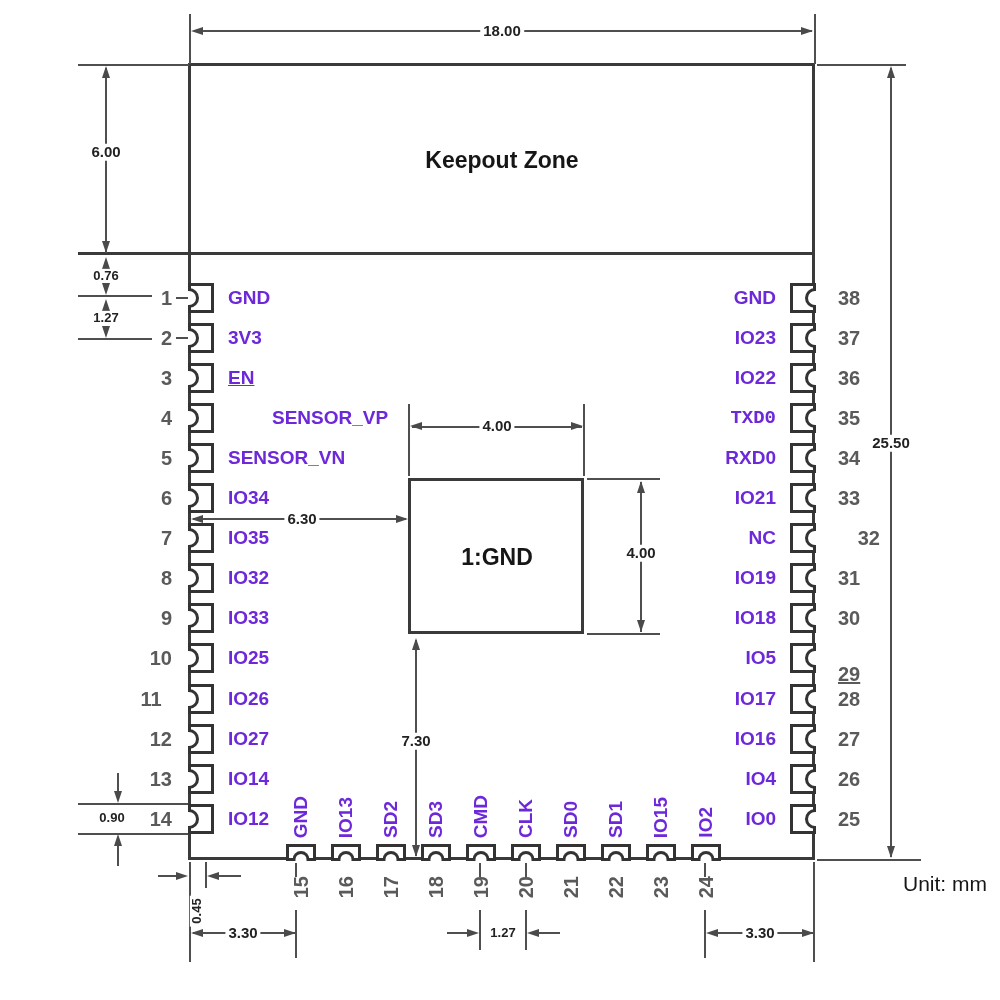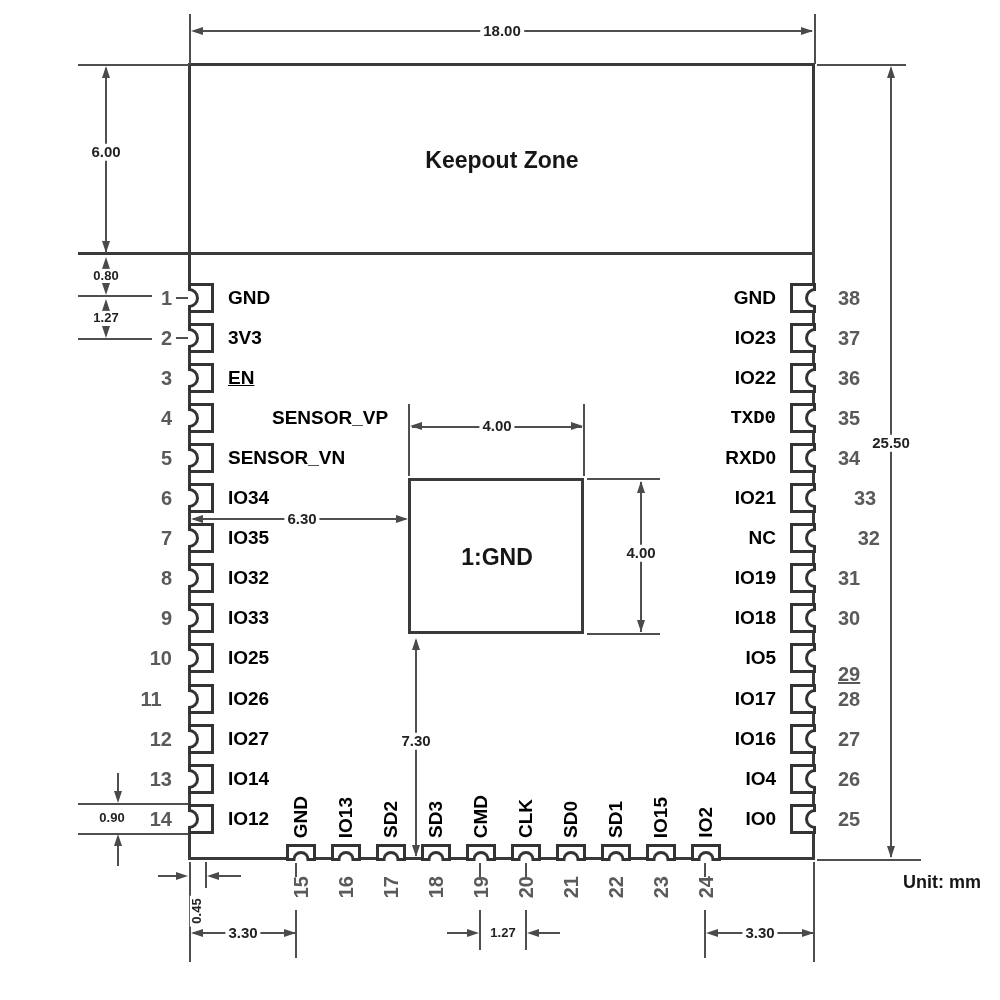--- a/index.html
+++ b/index.html
@@ -26,26 +26,26 @@
   
   .pad{position:absolute;border:3px solid #333;box-sizing:border-box;background:#fff;z-index:2;}
   .notch{position:absolute;box-sizing:border-box;background:#fff;}
   .notch-l{left:-3px;top:50%;transform:translateY(-50%);width:11px;height:20px;
     border:3px solid #333;border-left:none;border-radius:0 20px 20px 0;}
   .notch-r{right:-3px;top:50%;transform:translateY(-50%);width:11px;height:20px;
     border:3px solid #333;border-right:none;border-radius:20px 0 0 20px;}
   .notch-b{bottom:-3px;left:50%;transform:translateX(-50%);width:17px;height:10px;
     border:3px solid #333;border-bottom:none;border-radius:17px 17px 0 0;}
   
-  .plabel{position:absolute;font-weight:bold;font-size:19px;height:24px;line-height:24px;white-space:nowrap;color:#000000;}
+  .plabel{position:absolute;font-weight:bold;font-size:19px;height:24px;line-height:24px;white-space:nowrap;color:#6d28d9;}
   .pnum{position:absolute;font-weight:bold;font-size:20px;height:24px;line-height:24px;color:#5a5a5a;}
   .ralign{text-align:right;}
   .rot{writing-mode:vertical-rl;transform:rotate(180deg);line-height:24px;height:auto;}
   .big{position:absolute;transform:translate(-50%,-50%);font-weight:bold;font-size:23px;white-space:nowrap;color:#161616;z-index:3;}
-  .unit{position:absolute;font-weight:bold;font-size:18px;white-space:nowrap;color:#161616;}
+  .unit{position:absolute;font-weight:normal;font-size:21px;white-space:nowrap;color:#161616;}
 </style>
 </head>
 <body>
 
 <div class="canvas">
 
   <div class="box" style="left:188px;top:63px;width:627px;height:797px;"></div>
 
   <div class="line thick" style="left:78px;top:252px;width:737px;height:3px;"></div>
   <span class="big" style="left:502px;top:160px;">Keepout Zone</span>
@@ -214,21 +214,21 @@
       <div class="pnum" style="left: 838px; top: 405.8px; width: 42px;">35</div>
       <div class="plabel ralign" style="left: 650px; top: 405.8px; width: 126px; font-family: Liberation Mono, monospace;">TXD0</div>
       <div class="pad" style="left: 790px; top: 442.9px; width: 26px; height: 30px;">
         <div class="notch notch-r"></div>
       </div>
       <div class="pnum" style="left: 838px; top: 445.9px; width: 42px;">34</div>
       <div class="plabel ralign" style="left: 650px; top: 445.9px; width: 126px;">RXD0</div>
       <div class="pad" style="left: 790px; top: 483px; width: 26px; height: 30px;">
         <div class="notch notch-r"></div>
       </div>
-      <div class="pnum" style="left: 838px; top: 486px; width: 42px; margin-left: 16px;">33</div>
+      <div class="pnum" style="left: 838px; top: 486px; width: 42px;">33</div>
       <div class="plabel ralign" style="left: 650px; top: 486px; width: 126px;">IO21</div>
       <div class="pad" style="left: 790px; top: 523.1px; width: 26px; height: 30px;">
         <div class="notch notch-r"></div>
       </div>
       <div class="pnum" style="left: 838px; top: 526.1px; width: 42px; text-align: right;">32</div>
       <div class="plabel ralign" style="left: 650px; top: 526.1px; width: 126px;">NC</div>
       <div class="pad" style="left: 790px; top: 563.2px; width: 26px; height: 30px;">
         <div class="notch notch-r"></div>
       </div>
       <div class="pnum" style="left: 838px; top: 566.2px; width: 42px;">31</div>
@@ -310,21 +310,21 @@
       <div class="pnum rot" style="left: 649px; top: 876px;">23</div>
       <div class="pad" style="left: 691px; top: 844px; width: 30px; height: 17px;">
         <div class="notch notch-b"></div>
       </div>
       <div class="plabel rot" style="left: 694px; bottom: 162px;">IO2</div>
       <div class="pnum rot" style="left: 694px; top: 876px;">24</div>
     </div>
 
   <span class="dim" style="left:502px;top:31px;">18.00</span>
   <span class="dim" style="left:106px;top:152px;">6.00</span>
-  <span class="dim sm" style="left:106px;top:276px;">0.80</span>
+  <span class="dim sm" style="left:106px;top:276px;">0.76</span>
   <span class="dim sm" style="left:106px;top:318px;">1.27</span>
   <span class="dim sm" style="left:112px;top:818px;">0.90</span>
   <span class="dim sm rotneg" style="left:197px;top:911px;">0.45</span>
   <span class="dim" style="left:243px;top:933px;">3.30</span>
   <span class="dim sm" style="left:503px;top:933px;">1.27</span>
   <span class="dim" style="left:760px;top:933px;">3.30</span>
   <span class="dim" style="left:891px;top:443px;">25.50</span>
   <span class="dim" style="left:497px;top:426px;">4.00</span>
   <span class="dim" style="left:641px;top:553px;">4.00</span>
   <span class="dim" style="left:302px;top:519px;">6.30</span>

